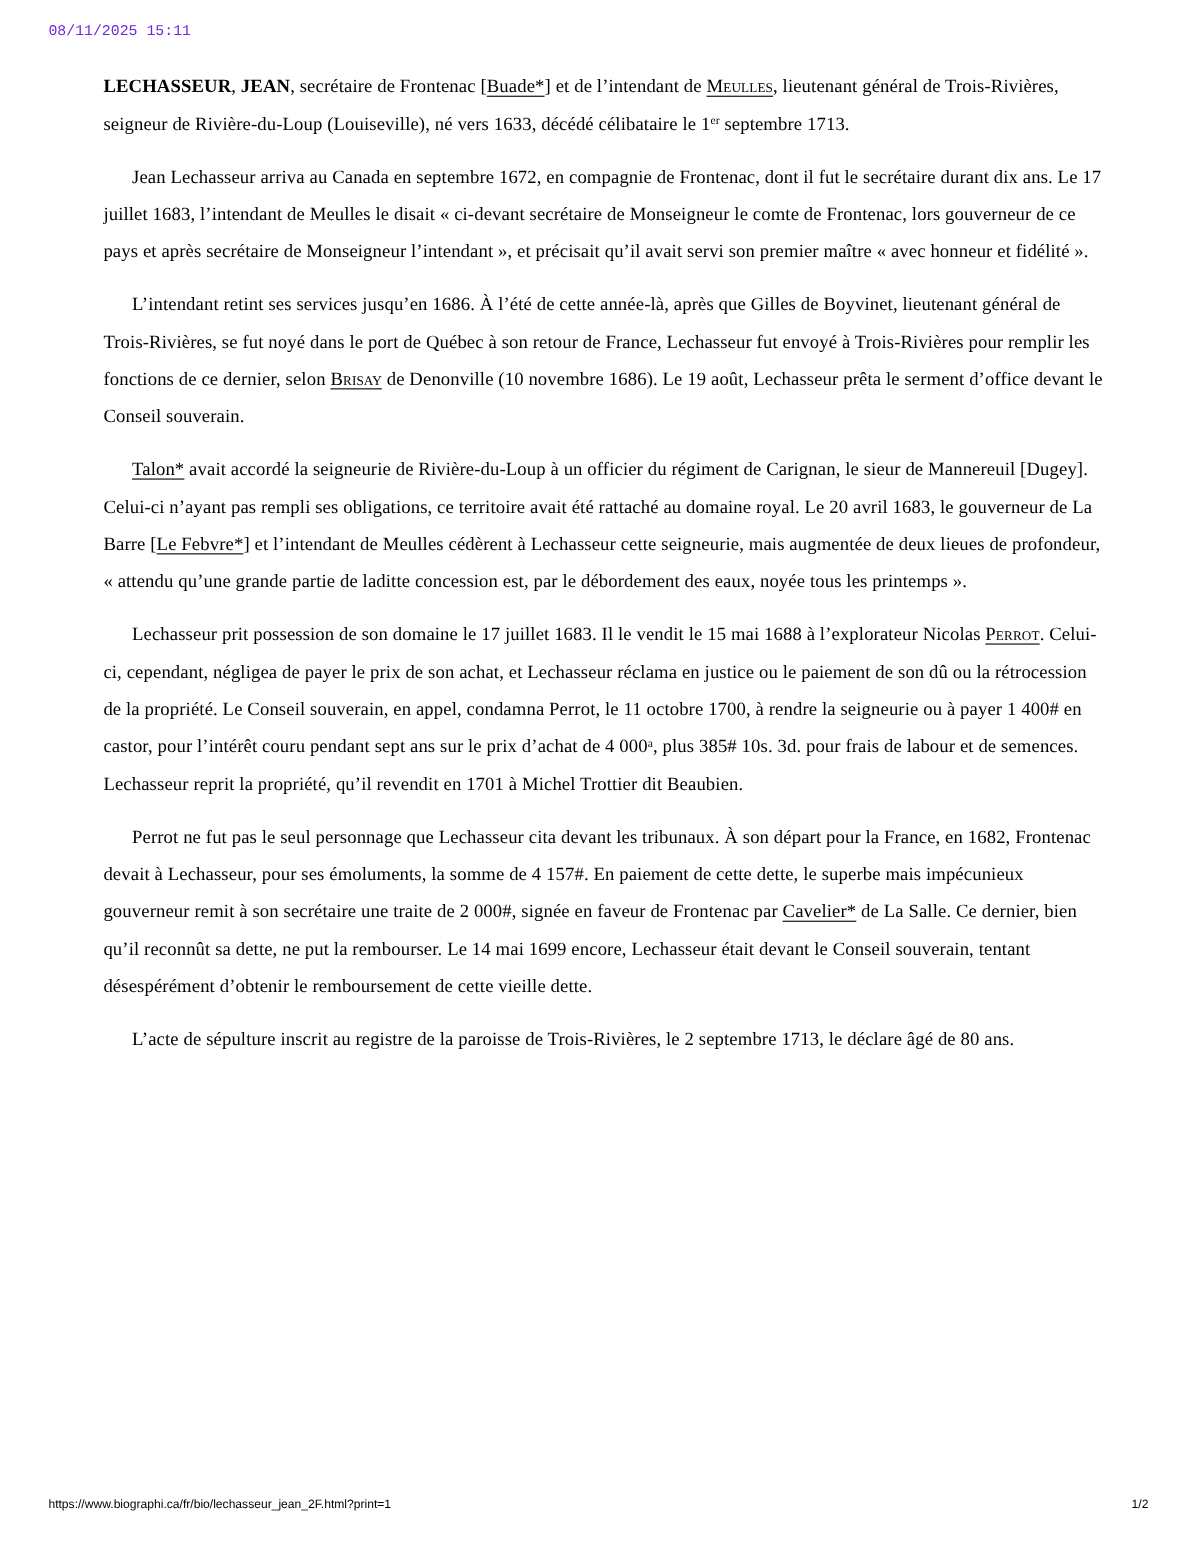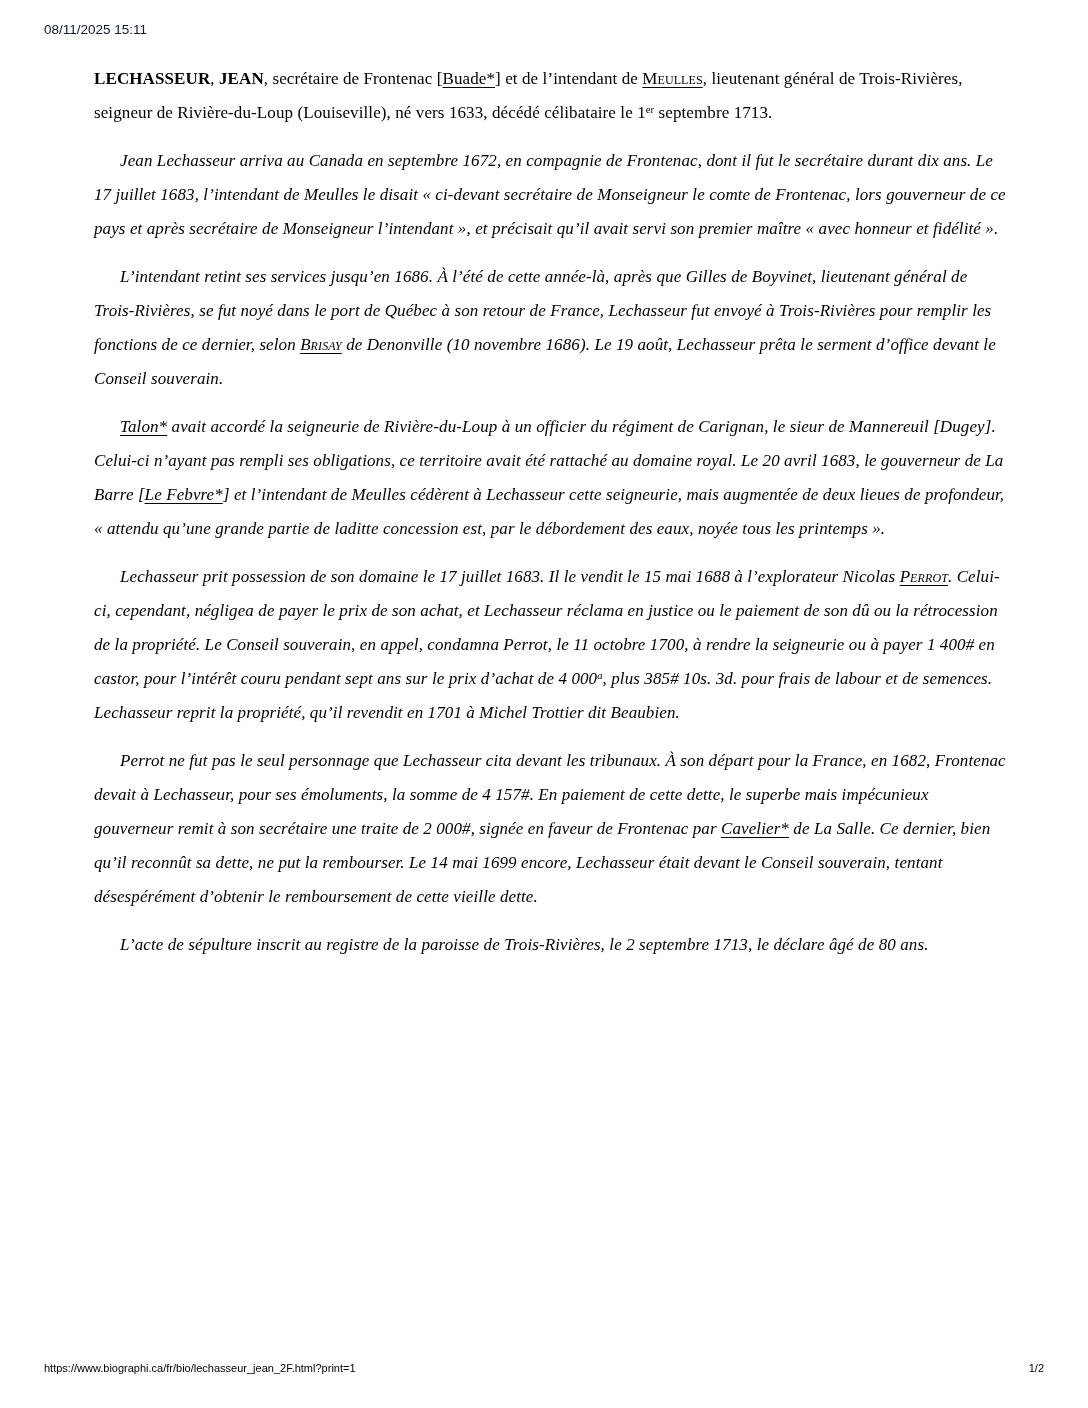--- a/index.html
+++ b/index.html
@@ -10,23 +10,23 @@
     color: #000;
     font-family: "Liberation Serif", "DejaVu Serif", serif;
   }
   
   .print-header {
     position: absolute;
     top: 22px;
     left: 44px;
     right: 44px;
     height: 18px;
-    font-family: Liberation Sans, sans-serif;
+    font-family: Liberation Mono, monospace;
     font-size: 13.5px;
-    color: #0f172a;
+    color: #6d28d9;
   }
   .ph-date { position: absolute; left: 0; top: 0; white-space: nowrap; }
   .ph-title { position: absolute; left: 0; right: 0; text-align: center; top: 0; white-space: nowrap; }
   .print-footer {
     position: absolute;
     top: 1362px;
     left: 44px;
     right: 44px;
     height: 18px;
     font-family: "Liberation Sans", "DejaVu Sans", sans-serif;
@@ -42,21 +42,21 @@
     top: 62px;
     left: 82px;
     width: 912px;
     font-size: 17px;
     line-height: 34px;
     letter-spacing: 0.1px;
     text-rendering: optimizeLegibility;
     margin-left: 12px;
   }
   .para { margin: 0 0 14px 0; }
-  .para.indent { text-indent: 26px; font-style: italic; }
+  .para.indent { text-indent: 26px; }
   .para b { font-weight: bold; }
   a.link {
     color: #000;
     text-decoration: underline;
     text-decoration-thickness: 1px;
     text-underline-offset: 3px;
     cursor: pointer;
   }
   .sc { font-variant: small-caps; }
   sup.sp {

